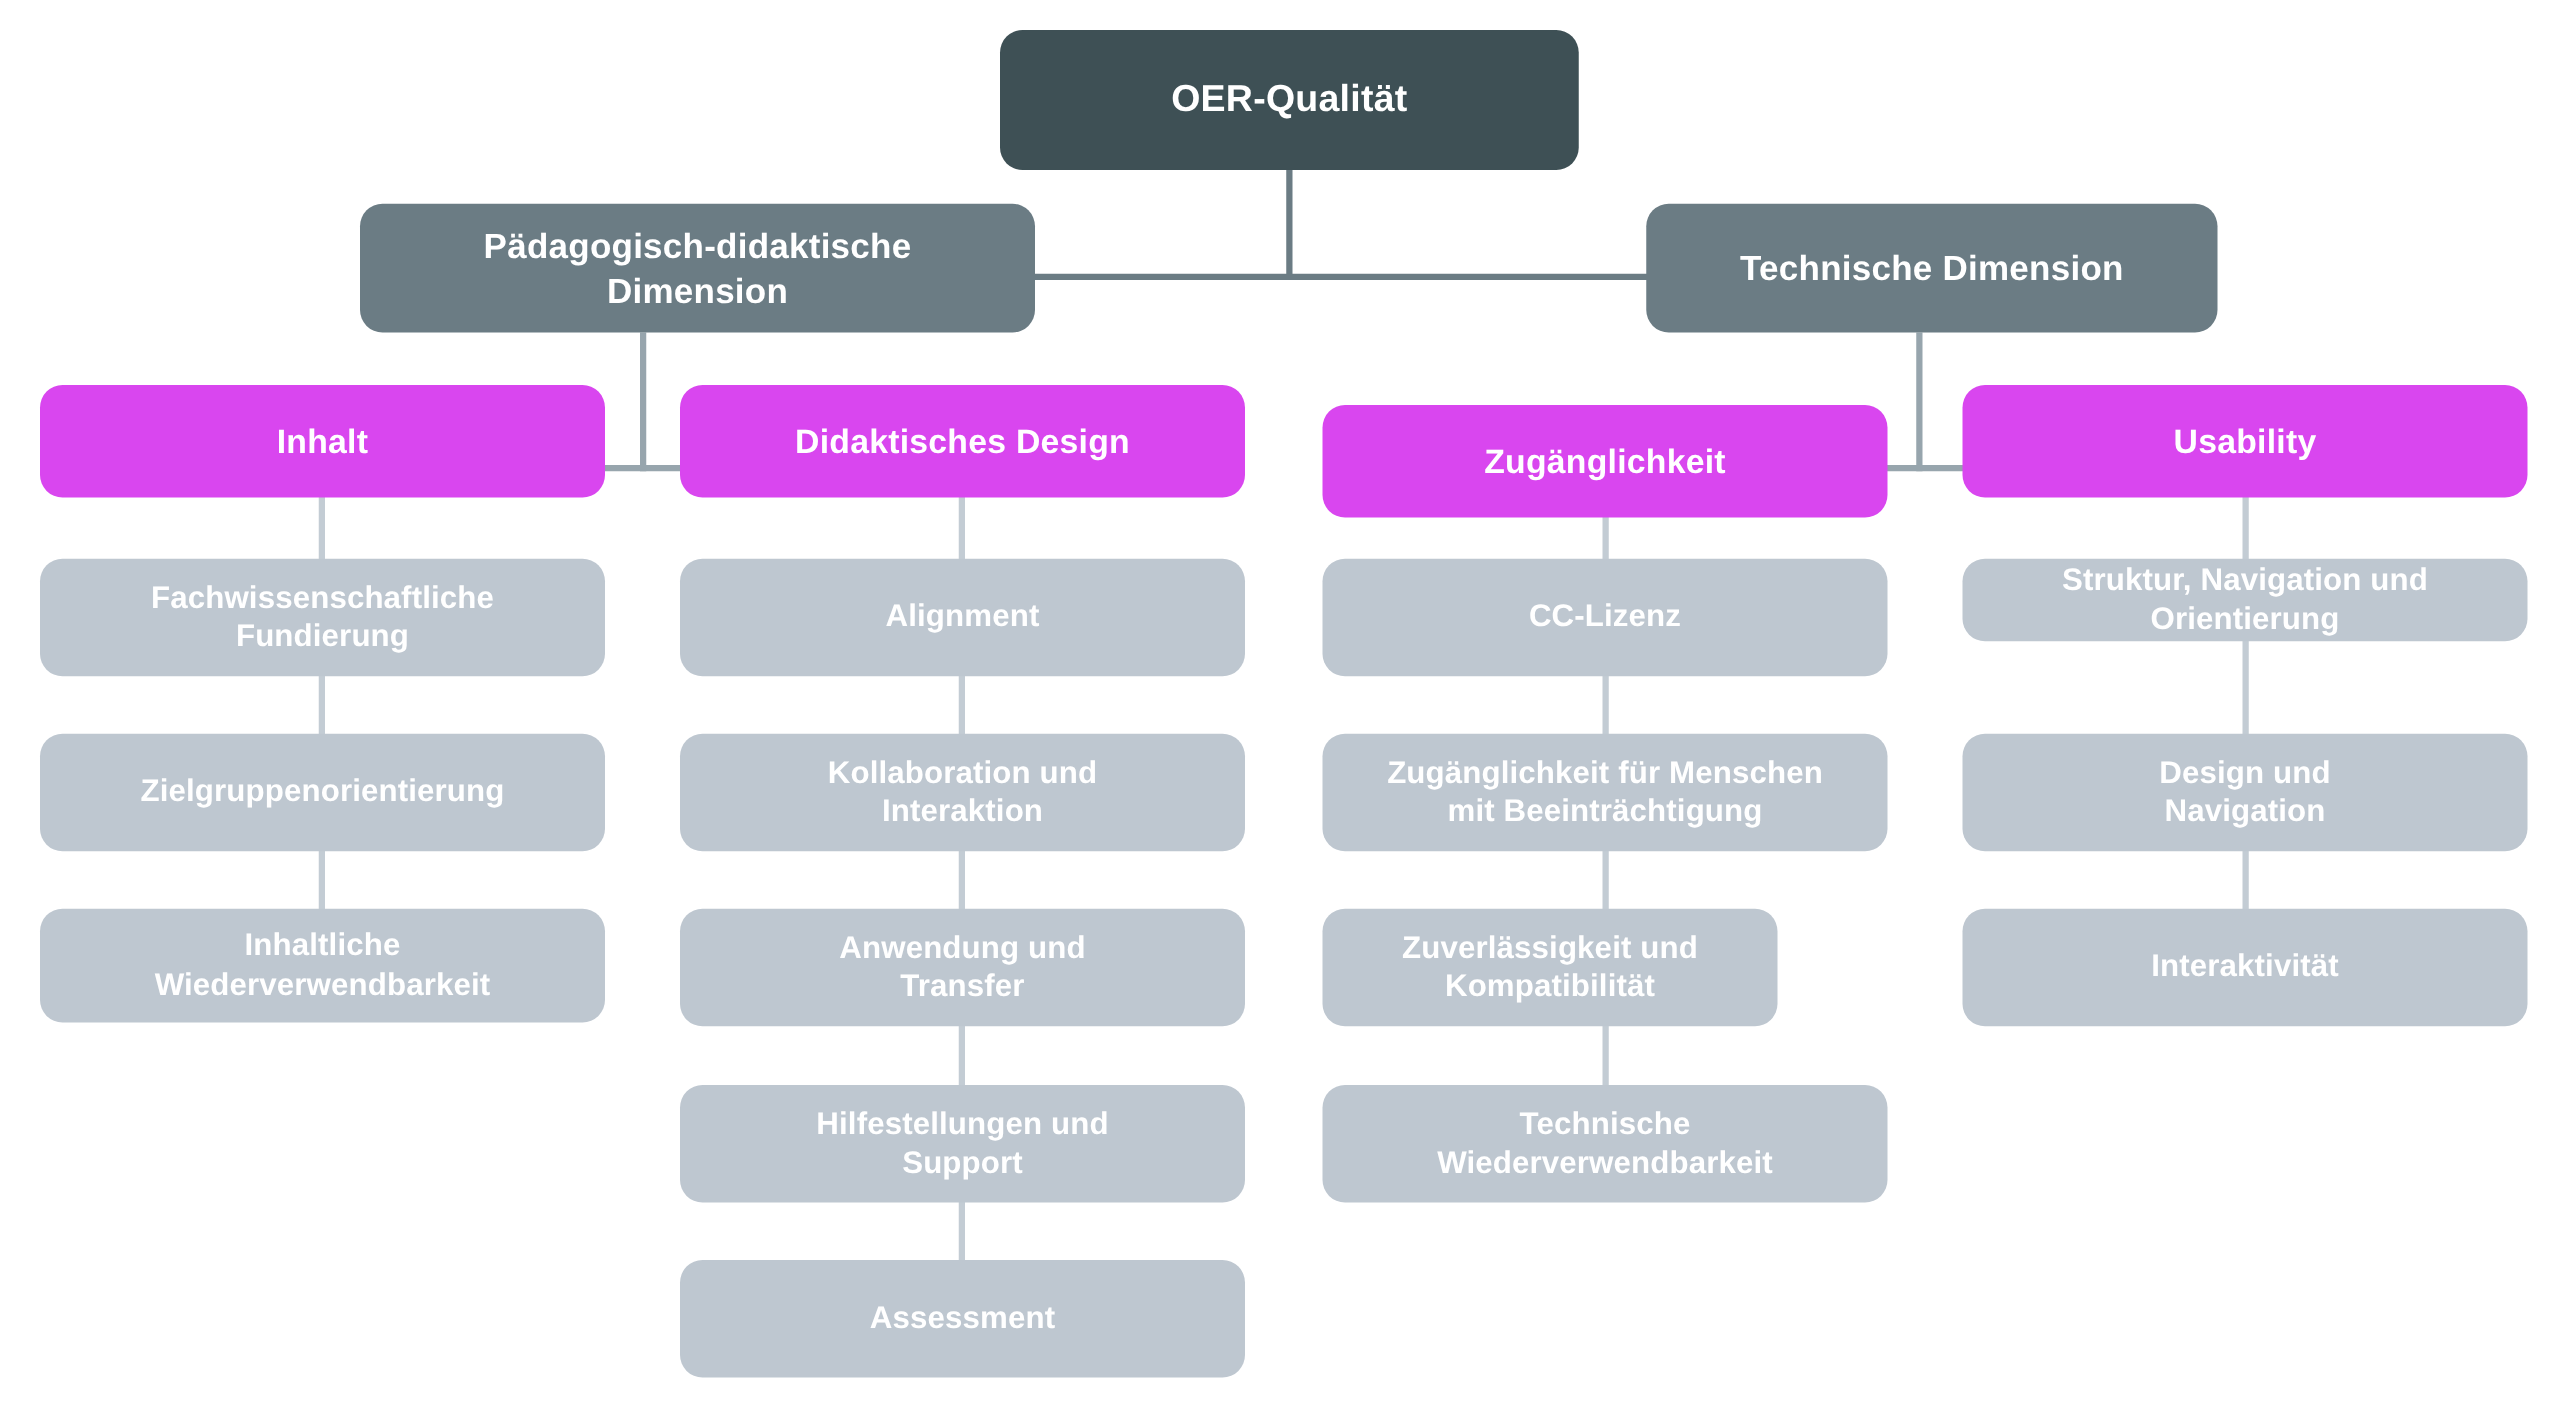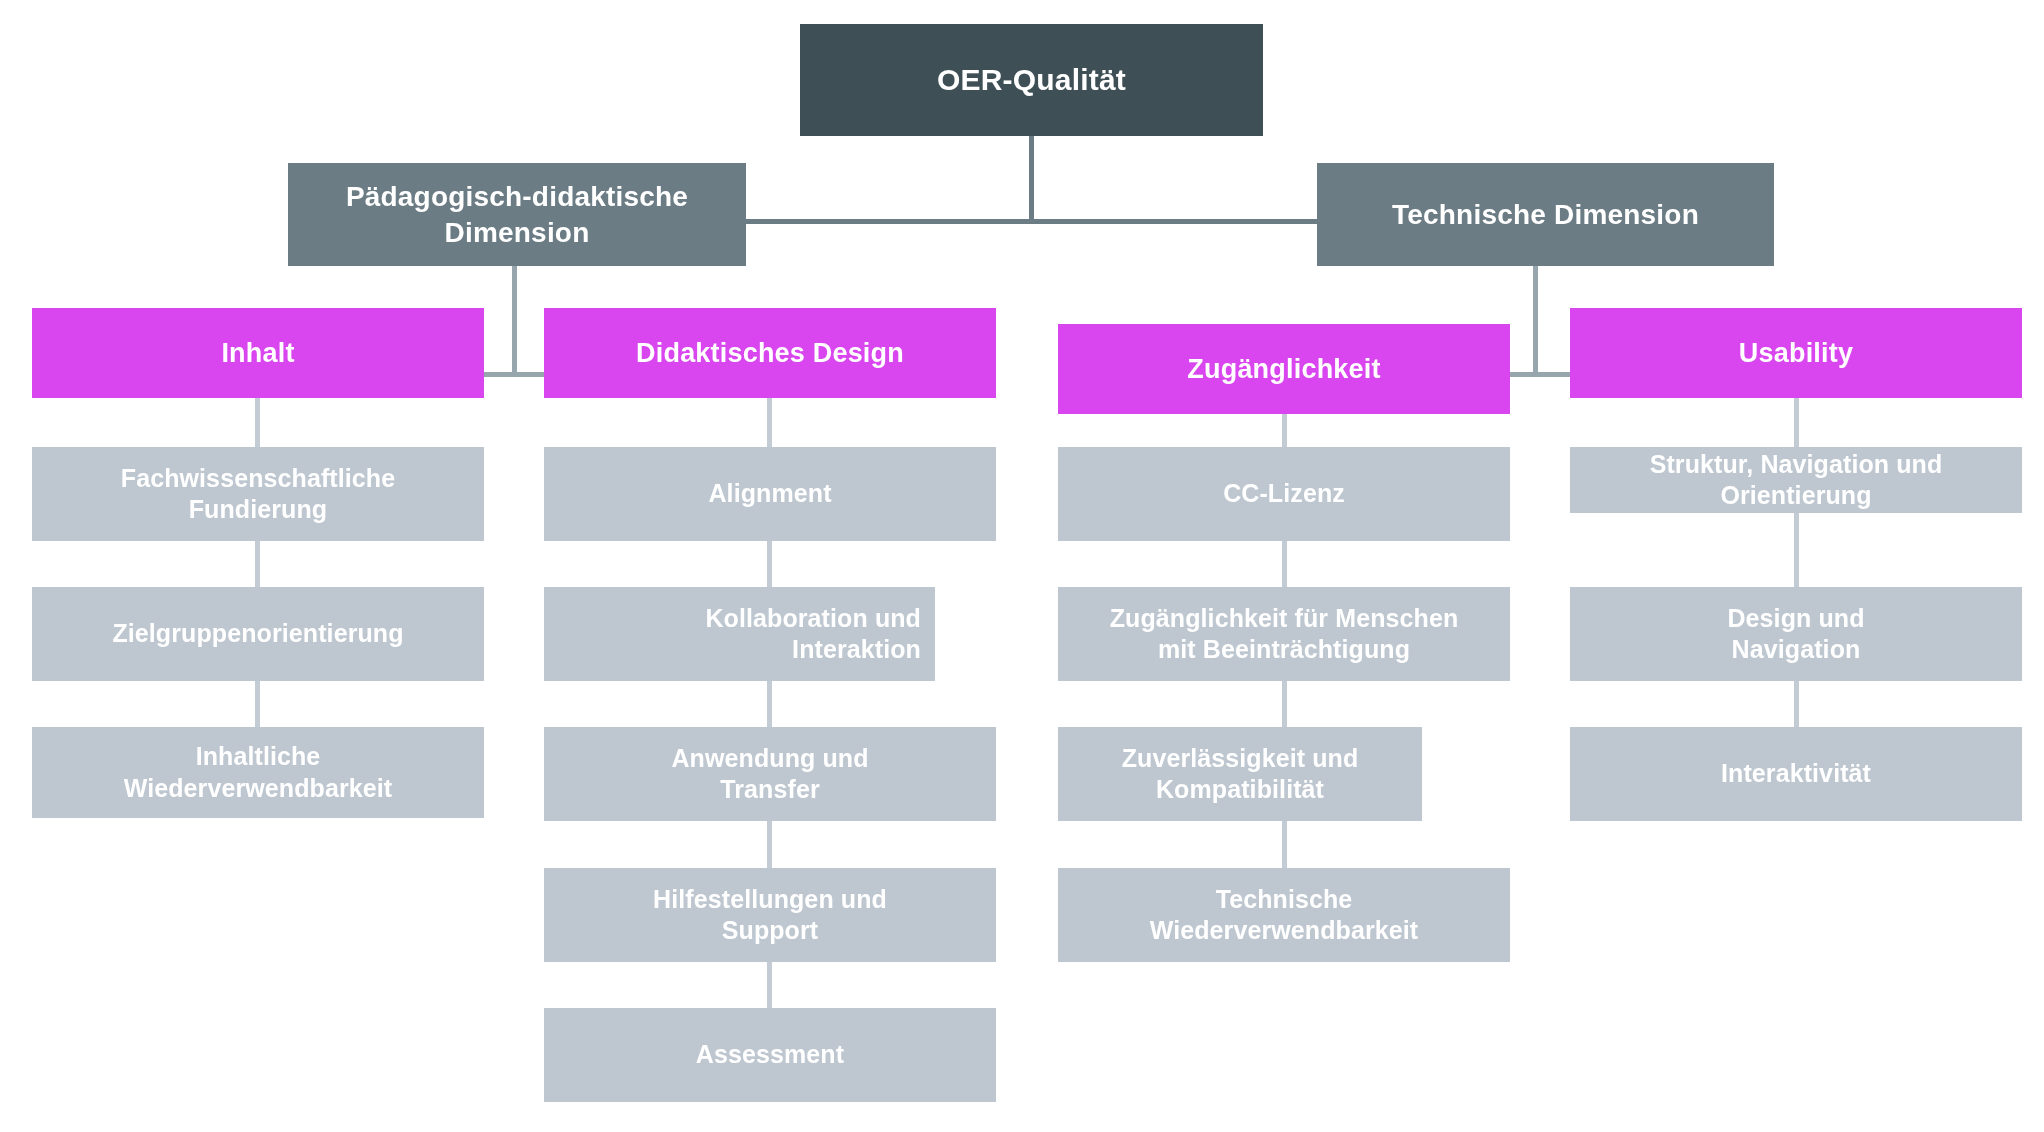--- a/index.html
+++ b/index.html
@@ -26,20 +26,21 @@
     box-sizing: border-box;
     display: flex;
     align-items: center;
     justify-content: center;
     text-align: center;
     color: #ffffff;
     font-weight: bold;
     line-height: 1.26;
     padding: 4px 14px;
     z-index: 3;
+    border-radius: 18px;
   }
 
   .node .label {
     display: block;
     width: 100%;
     white-space: pre-line;
   }
 
   
   .lvl-root { background: #3e5055; font-size: 30px; letter-spacing: .2px; }
@@ -78,21 +79,21 @@
   <div class="conn v light" style="left:767px; top:372px; width:5px; height:660px;"></div>
 
   <div class="conn v light" style="left:1282px; top:372px; width:5px; height:520px;"></div>
 
   <div class="conn v light" style="left:1794px; top:372px; width:5px; height:380px;"></div>
 
   <div class="node lvl-root" style="left:800px; top:24px; width:463px; height:112px;">
     <span class="label">OER-Qualität</span>
   </div>
 
-  <div class="node lvl-dim" style="left:288px; top:163px; width:458px; height:103px;align-items:center;">
+  <div class="node lvl-dim" style="left:288px; top:163px; width:540px; height:103px;align-items:center;">
     <span class="label">Pädagogisch-didaktische
 Dimension</span>
   </div>
 
   <div class="node lvl-dim" style="left:1317px; top:163px; width:457px; height:103px;">
     <span class="label">Technische Dimension</span>
   </div>
 
   <div class="node lvl-cat" style="left:32px; top:308px; width:452px; height:90px;">
     <span class="label">Inhalt</span>
@@ -118,21 +119,21 @@
     <span class="label">Zielgruppenorientierung</span>
   </div>
   <div class="node lvl-leaf" style="left:32px; top:727px; width:452px; height:91px;">
     <span class="label">Inhaltliche
 Wiederverwendbarkeit</span>
   </div>
 
   <div class="node lvl-leaf" style="left:544px; top:447px; width:452px; height:94px;">
     <span class="label">Alignment</span>
   </div>
-  <div class="node lvl-leaf" style="left:544px; top:587px; width:391px; height:94px;text-align:right;">
+  <div class="node lvl-leaf" style="left:544px; top:587px; width:452px; height:94px;">
     <span class="label">Kollaboration und
 Interaktion</span>
   </div>
   <div class="node lvl-leaf" style="left:544px; top:727px; width:452px; height:94px;">
     <span class="label">Anwendung und
 Transfer</span>
   </div>
   <div class="node lvl-leaf" style="left:544px; top:868px; width:452px; height:94px;">
     <span class="label">Hilfestellungen und
 Support</span>

